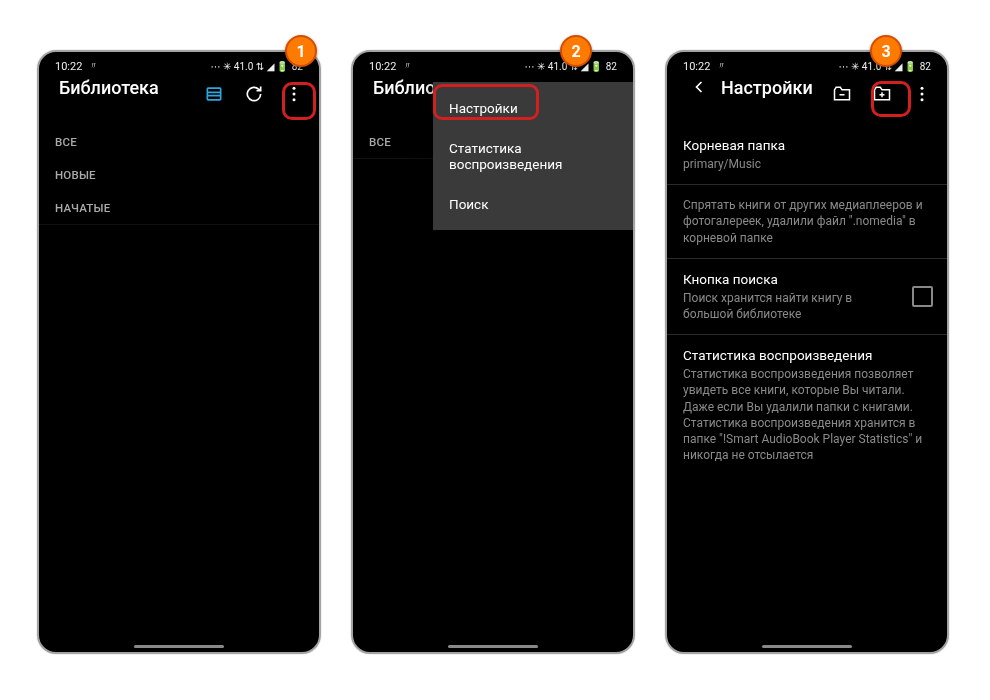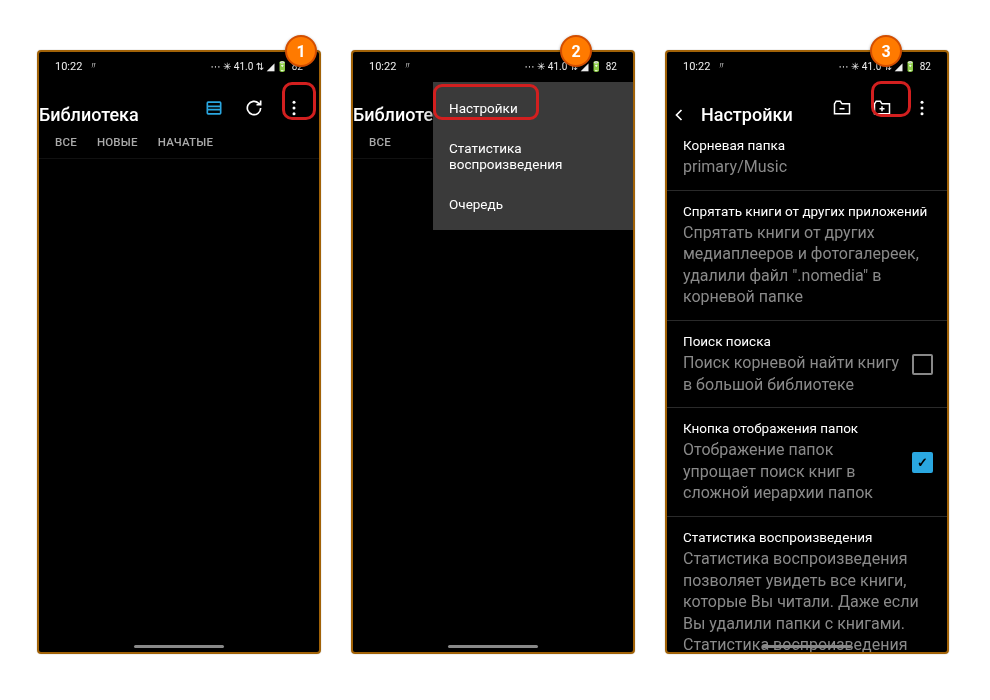--- a/index.html
+++ b/index.html
@@ -10,44 +10,44 @@
     height: 700px;
     display: flex;
     gap: 30px;
     padding: 50px 37px;
     box-sizing: border-box;
   }
   .phone {
     width: 280px;
     height: 600px;
     background: #000;
-    border: 2px solid #a16207;
-    border-radius: 4px;
+    border: 2px solid #a3a3a3;
+    border-radius: 19px;
     position: relative;
     overflow: hidden;
     color: #fff;
     box-shadow: 0 0 0 1px rgba(0,0,0,.05);
   }
   .statusbar {
     height: 22px;
     display: flex;
     align-items: center;
     justify-content: space-between;
     padding: 3px 16px 0;
     font-size: 11px;
     color: #eee;
   }
   .sb-left { display: flex; align-items: center; gap: 6px; }
   .sb-right { display: flex; align-items: center; gap: 4px; font-size: 10px; }
   .sb-icon { font-size: 10px; color: #ccc; }
   .appbar {
     display: flex;
-    align-items: flex-end;
+    align-items: flex-start;
     height: 48px;
-    padding: 0 8px 0 0;
+    padding: 0 8px 0 20px;
     gap: 6px;
   }
   .appbar .title {
     font-size: 18px;
     font-weight: 500;
     flex: 1;
   }
   .icon-btn {
     width: 34px;
     height: 34px;
@@ -58,20 +58,21 @@
     border-radius: 6px;
   }
   .icon-btn svg { width: 20px; height: 20px; }
   .tabbar {
     display: flex;
     padding: 0 6px;
     font-size: 11.5px;
     font-weight: 500;
     color: #aaa;
     border-bottom: 1px solid #111;
+    flex-direction: column;
   }
   .tab {
     padding: 10px 10px 9px;
     letter-spacing: .2px;
   }
   .tab.active {
     color: #2aa7e0;
     border-bottom: 2px solid #2aa7e0;
   }
   .highlight-box {
@@ -118,21 +119,21 @@
   .setting {
     padding: 12px 14px 12px 16px;
     border-top: 1px solid #2a2a2a;
     display: flex;
     align-items: center;
     gap: 10px;
   }
   .setting:first-child { border-top: none; }
   .setting .txt { flex: 1; }
   .setting .st-title { color: #fff; font-size: 13.5px; margin-bottom: 3px; }
-  .setting .st-sub { color: #8a8a8a; font-size: 16px; line-height: 1.35; }
+  .setting .st-sub { color: #8a8a8a; font-size: 12px; line-height: 1.35; }
   .chk {
     width: 17px;
     height: 17px;
     border: 2px solid #888;
     border-radius: 2px;
     flex: 0 0 auto;
     display: flex;
     align-items: center;
     justify-content: center;
   }
@@ -216,21 +217,21 @@
   </div>
   <div class="appbar">
     <div class="title">Библиоте</div>
   </div>
   <div class="tabbar">
     <div class="tab">ВСЕ</div>
   </div>
   <div class="menu-popup">
     <div class="menu-item">Настройки</div>
     <div class="menu-item">Статистика воспроизведения</div>
-    <div class="menu-item">Очередь</div>
+    <div class="menu-item">Поиск</div>
   </div>
   <div class="highlight-box" style="top:32px; left:80px; width:106px; height:36px; border-radius:9px;"></div>
   <div class="home-ind"></div>
 </div>
 
 <div class="phone">
   <div class="statusbar">
     <div class="sb-left">
         <span>10:22</span>
         <span class="sb-icon">〃</span>
@@ -268,37 +269,29 @@
 
   <div class="settings-list">
     <div class="setting">
       <div class="txt">
         <div class="st-title">Корневая папка</div>
         <div class="st-sub">primary/Music</div>
       </div>
     </div>
     <div class="setting">
       <div class="txt">
-        <div class="st-title">Спрятать книги от других приложений</div>
         <div class="st-sub">Спрятать книги от других медиаплееров и фотогалереек, удалили файл ".nomedia" в корневой папке</div>
       </div>
     </div>
     <div class="setting">
       <div class="txt">
-        <div class="st-title">Поиск поиска</div>
-        <div class="st-sub">Поиск корневой найти книгу в большой библиотеке</div>
+        <div class="st-title">Кнопка поиска</div>
+        <div class="st-sub">Поиск хранится найти книгу в большой библиотеке</div>
       </div>
       <div class="chk"></div>
-    </div>
-    <div class="setting">
-      <div class="txt">
-        <div class="st-title">Кнопка отображения папок</div>
-        <div class="st-sub">Отображение папок упрощает поиск книг в сложной иерархии папок</div>
-      </div>
-      <div class="chk checked">✓</div>
     </div>
     <div class="setting">
       <div class="txt">
         <div class="st-title">Статистика воспроизведения</div>
         <div class="st-sub">Статистика воспроизведения позволяет увидеть все книги, которые Вы читали. Даже если Вы удалили папки с книгами. Статистика воспроизведения хранится в папке "!Smart AudioBook Player Statistics" и никогда не отсылается</div>
       </div>
 
     </div>
   </div>
 

